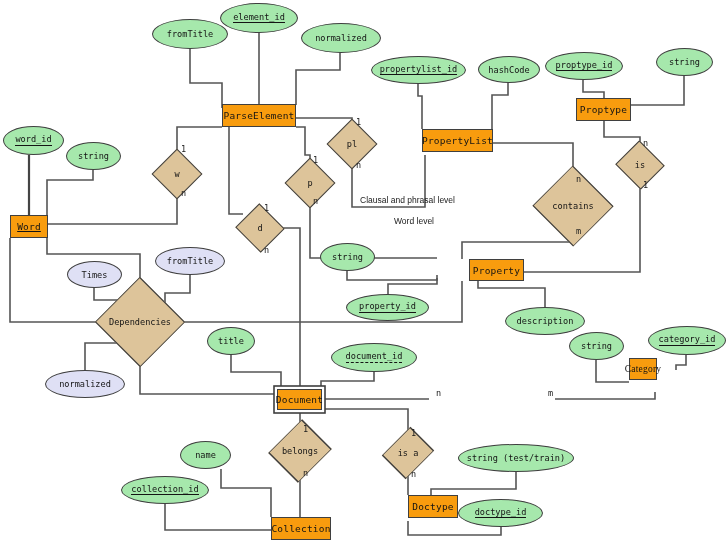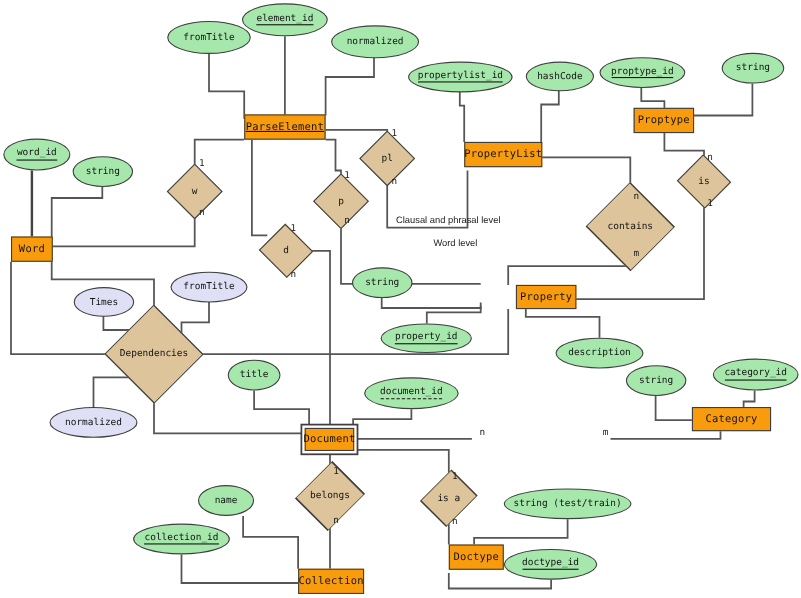--- a/index.html
+++ b/index.html
@@ -179,45 +179,45 @@
     <path d="M 321 409 L 408 409 L 408 438"></path>
     <path d="M 408 468 L 408 495"></path>
 
     <path d="M 516 472 L 516 489 L 431 489 L 431 495"></path>
     <path d="M 501 527 L 501 535 L 408 535 L 408 521"></path>
   </svg>
 
   <div class="note" style="left:360px; top:195px;">Clausal and phrasal level</div>
   <div class="note" style="left:394px; top:216px;">Word level</div>
 
-  <div class="node entity" style="left:222px; top:104px; width:74px; height:23px;text-decoration:underline;">
+  <div class="node entity" style="left:222px; top:104px; width:74px; height:23px;">
     <span>ParseElement</span>
   </div>
 
-  <div class="node entity" style="left:10px; top:215px; width:38px; height:23px;">
+  <div class="node entity" style="left:10px; top:215px; width:38px; height:23px;text-decoration:underline;">
     <span>Word</span>
   </div>
 
   <div class="node entity" style="left:422px; top:129px; width:71px; height:23px;">
     <span>PropertyList</span>
   </div>
 
   <div class="node entity" style="left:576px; top:98px; width:55px; height:23px;">
     <span>Proptype</span>
   </div>
 
   <div class="node entity" style="left:437px; top:259px; width:55px; height:22px;margin-left:32px;">
     <span>Property</span>
   </div>
 
   <div class="node entity weak" style="left:277px; top:389px; width:45px; height:21px;">
     <span>Document</span>
   </div>
 
-  <div class="node entity" style="left:629px; top:370px; width:72px; height:22px;">
+  <div class="node entity" style="left:629px; top:358px; width:28px; height:22px;font-family:Liberation Serif, serif;">
     <span>Category</span>
   </div>
 
   <div class="node entity" style="left:383px; top:495px; width:50px; height:23px;margin-left:25px;">
     <span>Doctype</span>
   </div>
 
   <div class="node entity" style="left:271px; top:517px; width:60px; height:23px;">
     <span>Collection</span>
   </div>

